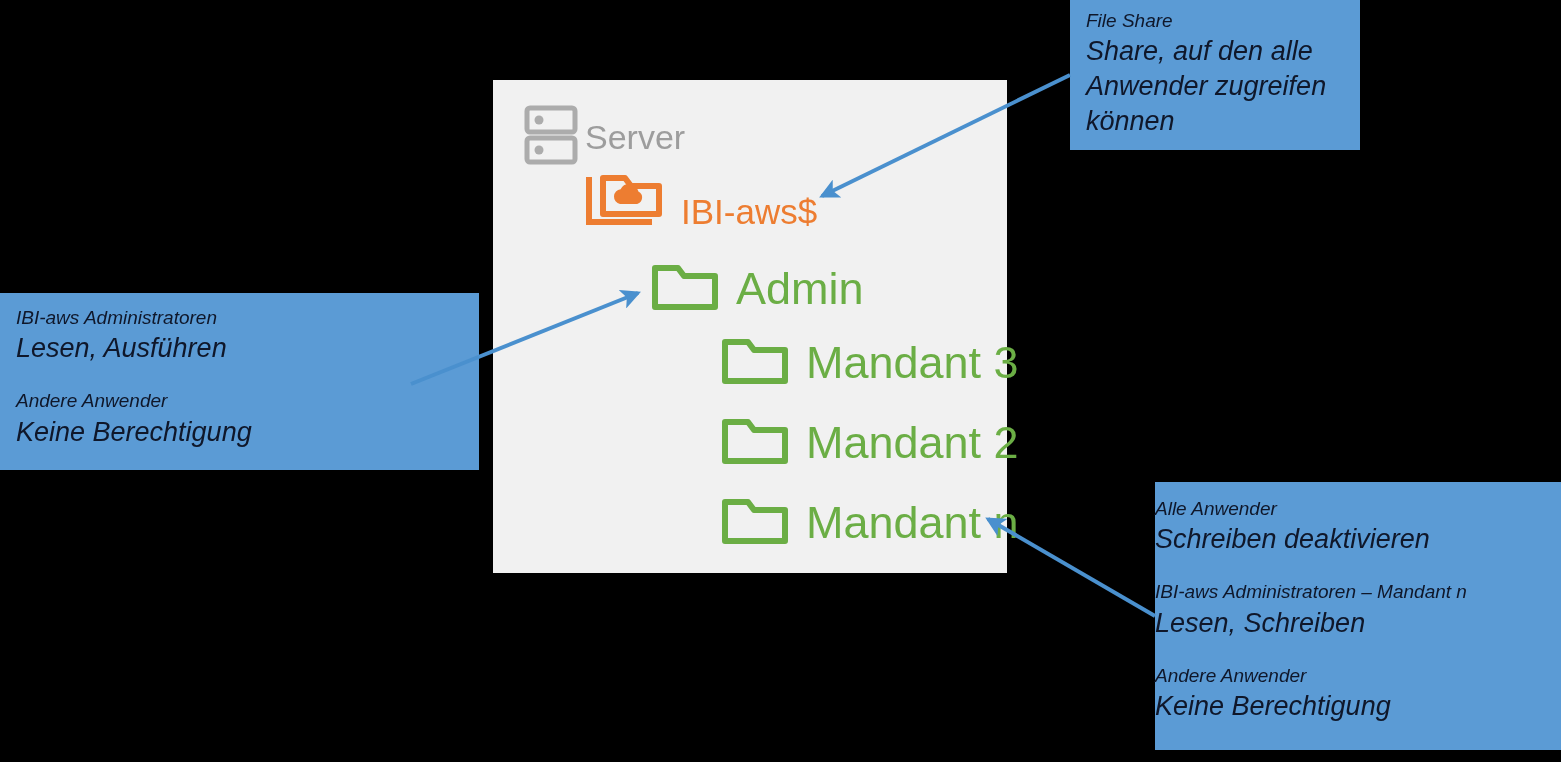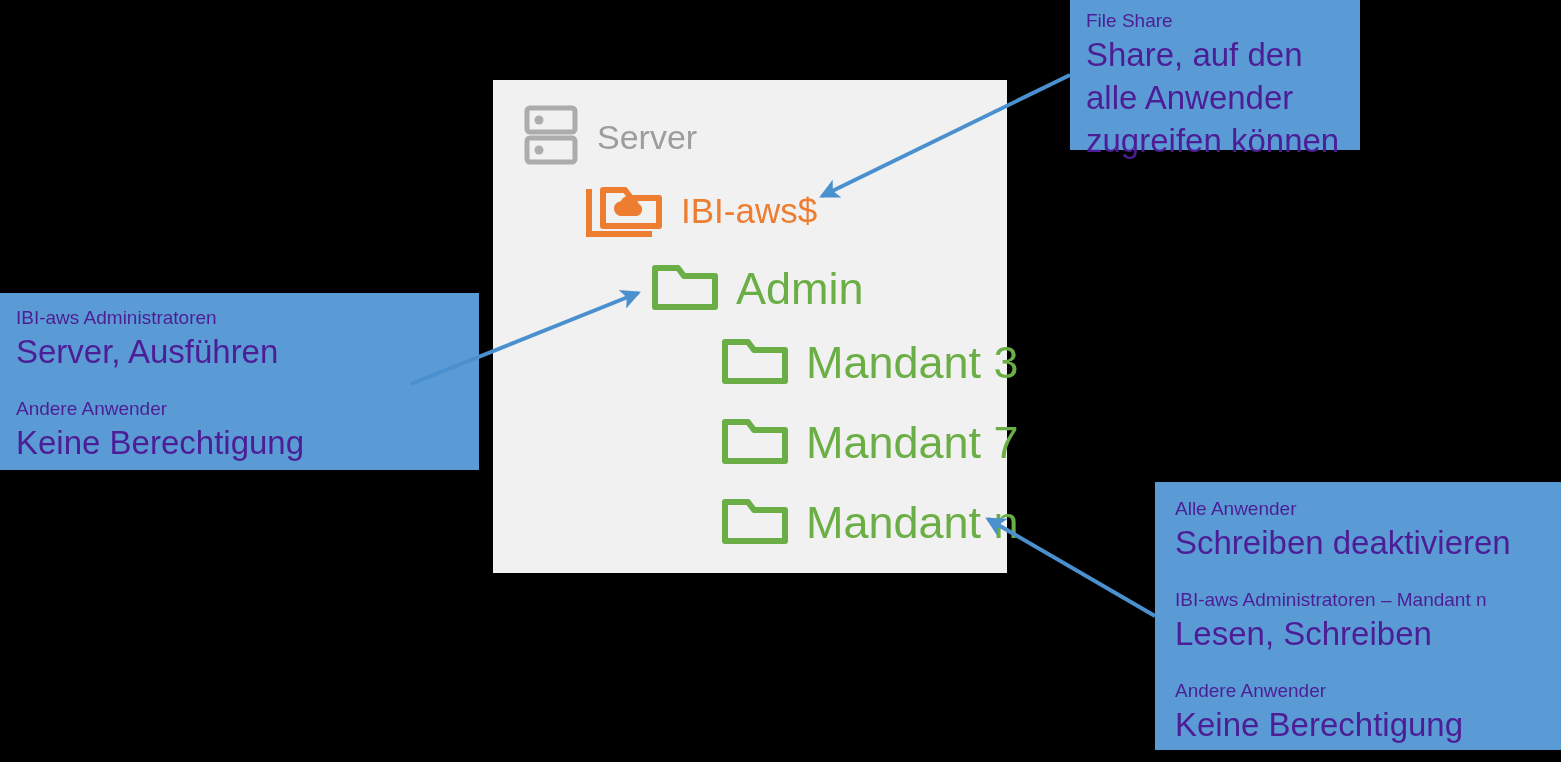--- a/index.html
+++ b/index.html
@@ -31,75 +31,76 @@
     position: absolute;
     display: flex;
     align-items: center;
   }
   .tree-label {
     white-space: nowrap;
     font-weight: 400;
   }
 
   #row-server      { left: 523px; top: 104px; }
-  #row-share       { left: 585px; top: 178px; }
+  #row-share       { left: 585px; top: 166px; align-items: flex-end; }
   #row-admin       { left: 650px; top: 260px; }
   #row-mandant-1   { left: 720px; top: 334px; }
   #row-mandant-2   { left: 720px; top: 414px; }
   #row-mandant-n   { left: 720px; top: 494px; }
 
   .label-server {
     color: #9D9D9D;
     font-size: 34px;
-    margin-left: 18px;
+    margin-left: 6px;
   }
   .label-share {
     color: #ED7D31;
     font-size: 35px;
     margin-left: 16px;
   }
   .label-folder {
     color: #6BAE45;
     font-size: 45px;
     margin-left: 16px;
   }
 
   
   .callout {
     position: absolute;
     background: #5B9BD5;
-    color: #4c1d95;
+    color: #0f172a;
     box-sizing: border-box;
+    font-style: italic;
   }
   .callout .small {
     font-size: 19px;
     line-height: 1.38;
     display: block;
   }
   .callout .big {
-    font-size: 33px;
+    font-size: 27px;
     line-height: 1.30;
     display: block;
   }
   .callout .gap { display: block; height: 22px; }
 
   #callout-fileshare {
     left: 1070px; top: 0px;
     width: 290px; height: 150px;
     padding: 8px 0 0 16px;
   }
   #callout-admin {
     left: 0px; top: 293px;
     width: 479px; height: 177px;
     padding: 12px 0 0 16px;
   }
   #callout-mandant {
     left: 1155px; top: 482px;
     width: 406px; height: 268px;
-    padding: 14px 0 0 20px;
+    padding: 14px 0 0 0;
   }
 
   
   #arrow-layer {
     position: absolute;
     left: 0; top: 0;
     width: 1561px; height: 762px;
     pointer-events: none;
   }
 </style>
@@ -153,40 +154,40 @@
     </span>
     <span class="tree-label label-folder">Mandant 3</span>
   </div>
 
   <div class="tree-row" id="row-mandant-2">
     <span>
       <svg width="70" height="54" viewBox="0 0 70 54" xmlns="http://www.w3.org/2000/svg">
         <path d="M5 8 L28 8 L34 16 L65 16 L65 47 L5 47 Z" fill="none" stroke="#6BAE45" stroke-width="6" stroke-linejoin="round"></path>
       </svg>
     </span>
-    <span class="tree-label label-folder">Mandant 7</span>
+    <span class="tree-label label-folder">Mandant 2</span>
   </div>
 
   <div class="tree-row" id="row-mandant-n">
     <span>
       <svg width="70" height="54" viewBox="0 0 70 54" xmlns="http://www.w3.org/2000/svg">
         <path d="M5 8 L28 8 L34 16 L65 16 L65 47 L5 47 Z" fill="none" stroke="#6BAE45" stroke-width="6" stroke-linejoin="round"></path>
       </svg>
     </span>
     <span class="tree-label label-folder">Mandant n</span>
   </div>
 
   <div class="callout" id="callout-fileshare">
     <span class="small">File Share</span>
     <span class="big">Share, auf den alle Anwender zugreifen können</span>
   </div>
 
   <div class="callout" id="callout-admin">
     <span class="small">IBI-aws Administratoren</span>
-    <span class="big">Server, Ausführen</span>
+    <span class="big">Lesen, Ausführen</span>
     <span class="gap"></span>
     <span class="small">Andere Anwender</span>
     <span class="big">Keine Berechtigung</span>
   </div>
 
   <div class="callout" id="callout-mandant">
     <span class="small">Alle Anwender</span>
     <span class="big">Schreiben deaktivieren</span>
     <span class="gap"></span>
     <span class="small">IBI-aws Administratoren – Mandant n</span>

